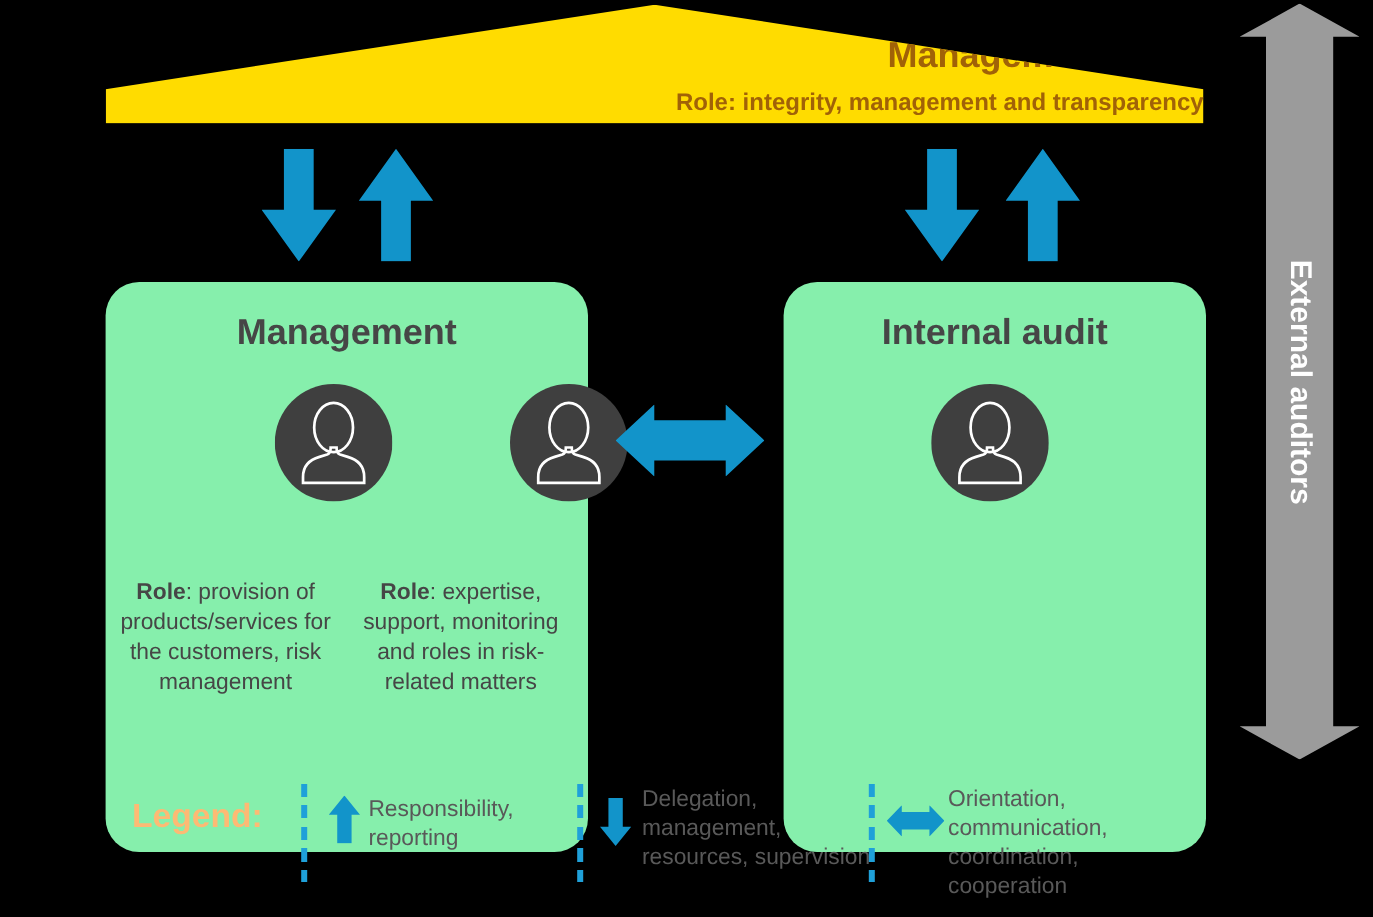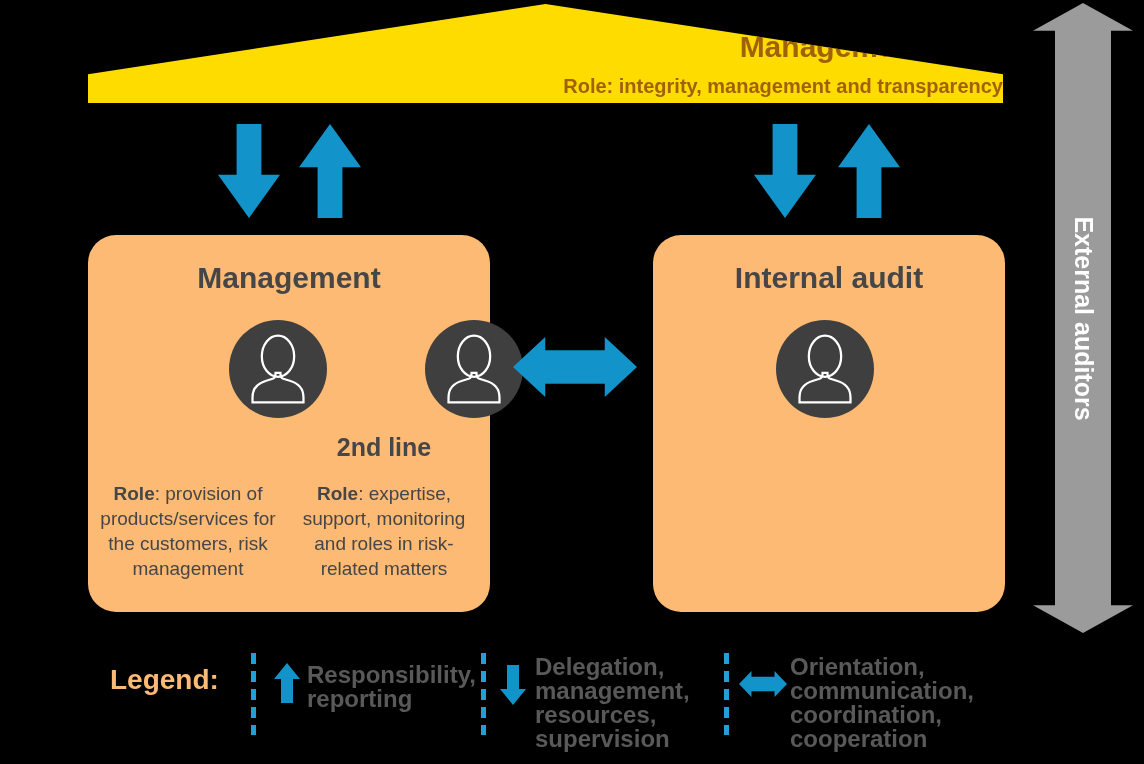--- a/index.html
+++ b/index.html
@@ -16,38 +16,38 @@
   }
   .roof-title{margin-top:28px;font-size:30px;font-weight:bold;line-height:30px;}
   .roof-sub{margin-top:13px;font-size:20px;font-weight:bold;line-height:22px;}
   
   .blue{background:#1294CA;}
   .arr-down{clip-path:polygon(30% 0,70% 0,70% 54%,100% 54%,50% 100%,0 54%,30% 54%);}
   .arr-up{clip-path:polygon(50% 0,100% 46%,70% 46%,70% 100%,30% 100%,30% 46%,0 46%);}
   .arr-v{width:62px;height:94px;top:124px;}
   .arr-h{clip-path:polygon(0 50%,26% 0,26% 22%,74% 22%,74% 0,100% 50%,74% 100%,74% 78%,26% 78%,26% 100%);}
   
-  .box{top:235px;height:377px;background:#fdba74;border-radius:28px;color:#464646;}
+  .box{top:235px;height:475px;background:#86efac;border-radius:28px;color:#464646;}
   .box-title{position:absolute;top:26px;left:0;right:0;text-align:center;font-size:30px;font-weight:bold;}
   .line-head{position:absolute;text-align:center;font-size:25px;font-weight:bold;}
   .role{position:absolute;text-align:center;font-size:19px;line-height:25px;}
   .role .pre{white-space:pre-line;}
   .person{position:absolute;width:98px;height:98px;top:85px;}
   
   .ext-arrow{
     left:1033px;top:3px;width:100px;height:630px;background:#9B9B9B;
     clip-path:polygon(50% 0,100% 4.4%,78% 4.4%,78% 95.6%,100% 95.6%,50% 100%,0 95.6%,22% 95.6%,22% 4.4%,0 4.4%);
   }
   .ext-label{left:1033px;top:3px;width:100px;height:630px;display:flex;align-items:center;justify-content:center;}
   .ext-label span{transform:rotate(90deg);white-space:nowrap;color:#fff;font-size:25px;font-weight:bold;}
   
   .legend-title{left:110px;top:664px;font-size:28px;font-weight:bold;color:#fdba74;}
   .dash{width:5px;height:82px;top:653px;
     background:repeating-linear-gradient(180deg,#1FA0D9 0 11px,transparent 11px 18px);}
-  .legend-text{font-size:24px;line-height:24px;color:#595959;white-space:pre-line;font-weight:bold;}
+  .legend-text{font-size:19px;line-height:24px;color:#595959;white-space:pre-line;}
 </style>
 </head>
 <body>
 
 <div id="stage">
 
   <div class="abs roof">
     <div class="roof-title">Management body</div>
     <div class="roof-sub">Role: integrity, management and transparency</div>
   </div>
@@ -64,21 +64,20 @@
       <circle cx="50" cy="50" r="50" fill="#3F3F3F"></circle>
       <ellipse cx="50" cy="37" rx="16.5" ry="21" fill="none" stroke="#fff" stroke-width="2.3"></ellipse>
       <path d="M24 84 L24 79 Q24 66 38 62 L44.5 60 Q47.5 59 47.5 54 L52.5 54 Q52.5 59 55.5 60 L62 62 Q76 66 76 79 L76 84 Z" fill="none" stroke="#fff" stroke-width="2.3"></path>
     </svg>
     <svg class="person" style="left:337px;" viewBox="0 0 100 100">
       <circle cx="50" cy="50" r="50" fill="#3F3F3F"></circle>
       <ellipse cx="50" cy="37" rx="16.5" ry="21" fill="none" stroke="#fff" stroke-width="2.3"></ellipse>
       <path d="M24 84 L24 79 Q24 66 38 62 L44.5 60 Q47.5 59 47.5 54 L52.5 54 Q52.5 59 55.5 60 L62 62 Q76 66 76 79 L76 84 Z" fill="none" stroke="#fff" stroke-width="2.3"></path>
     </svg>
 
-    <div class="line-head" style="left:203px;top:198px;width:186px;">2nd line</div>
 
     <div class="role" style="left:203px;top:246px;width:186px;"><b>Role</b><span class="pre">: expertise,
 support, monitoring
 and roles in risk-
 related matters</span></div>
     <div class="role" style="left:7px;top:246px;width:186px;"><b>Role</b><span class="pre">: provision of
 products/services for
 the customers, risk
 management</span></div>
   </div>

